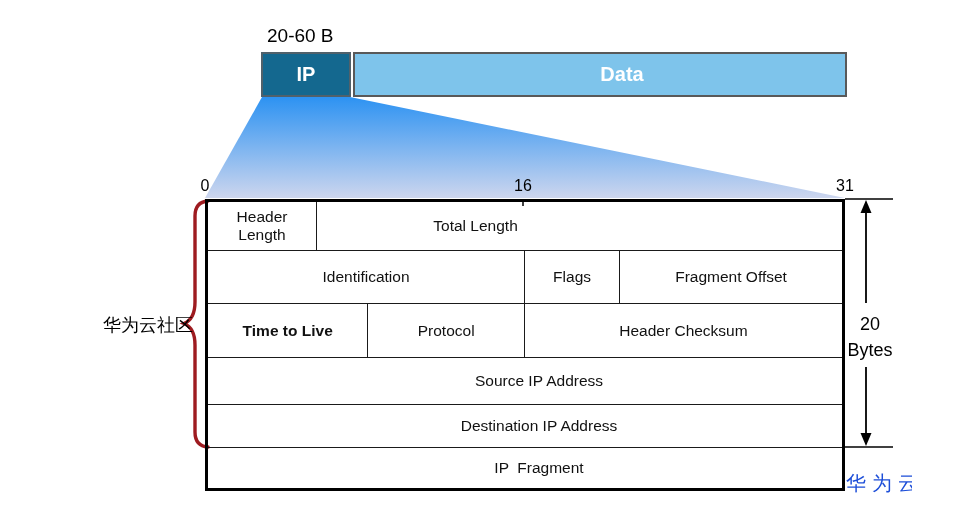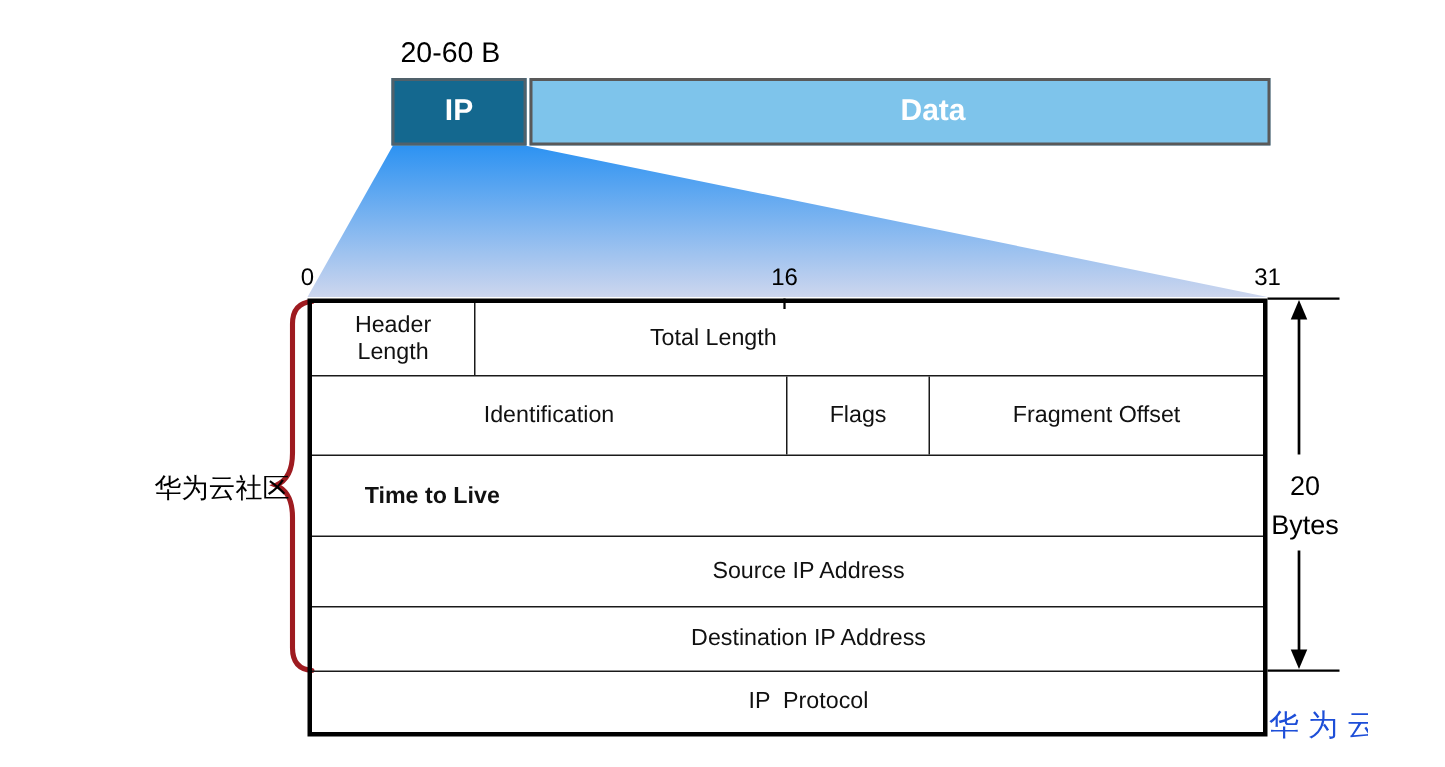--- a/index.html
+++ b/index.html
@@ -101,29 +101,31 @@
       <div class="cell w172">Header Length</div>
       <div class="cell w500">Total Length</div>
     </div>
     <div class="t-row">
       <div class="cell w500">Identification</div>
       <div class="cell w150">Flags</div>
       <div class="cell w350">Fragment Offset</div>
     </div>
     <div class="t-row">
       <div class="cell w253">Time to Live</div>
+      <div class="cell w247">Protocol</div>
+      <div class="cell w500">Header Checksum</div>
     </div>
     <div class="t-row">
       <div class="cell w100">Source IP Address</div>
     </div>
     <div class="t-row">
       <div class="cell w100">Destination IP Address</div>
     </div>
     <div class="t-row">
-      <div class="cell w100 ws-pre">IP  Protocol</div>
+      <div class="cell w100 ws-pre">IP  Fragment</div>
     </div>
   </div>
 
   <div class="fixed-label">华为云社区</div>
 
   <div class="bytes-label">
     <div>20</div>
     <div>Bytes</div>
   </div>
 

